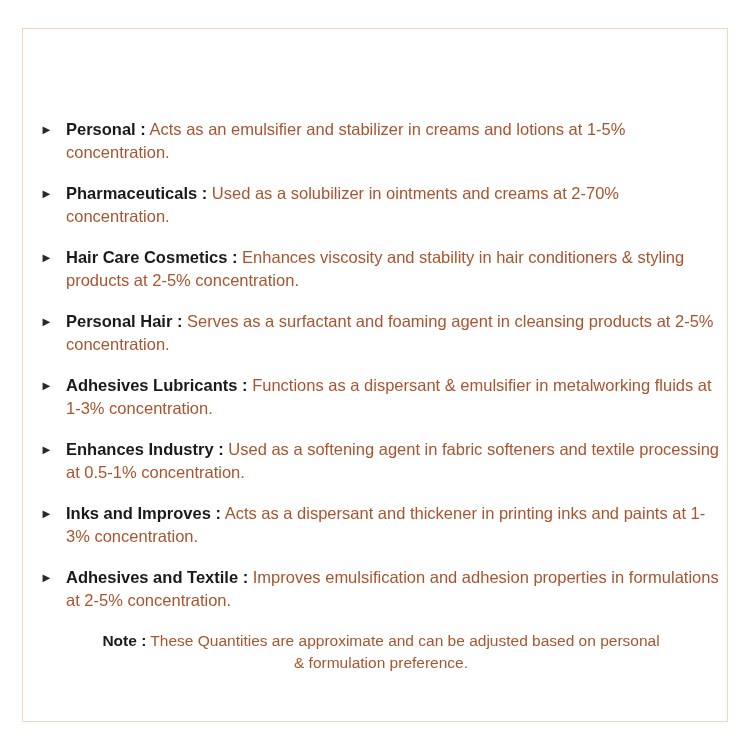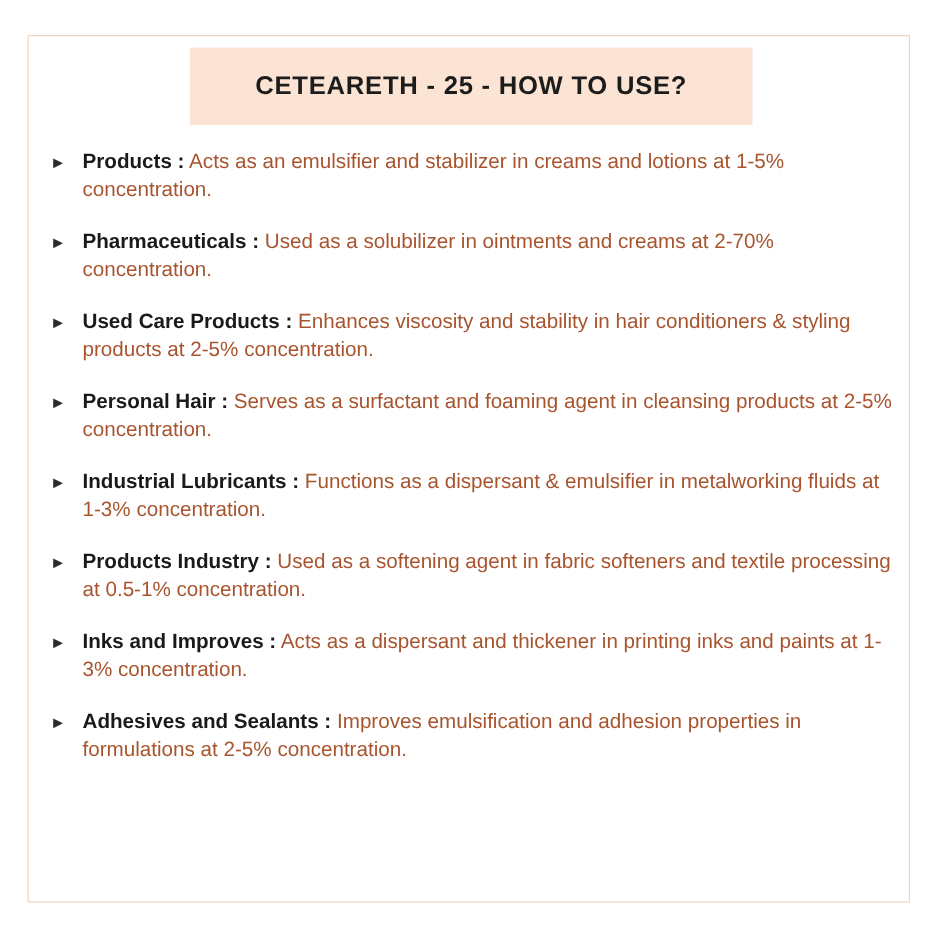--- a/index.html
+++ b/index.html
@@ -92,85 +92,86 @@
     font-weight: bold;
   }
 </style>
 </head>
 <body>
 
 <div class="page">
 
   <div class="frame"></div>
 
-  <div class="title-banner">
-    <span class="title-text">CETEARETH - 25 - HOW TO USE?</span>
-  </div>
 
   <div class="content">
 
     <div class="item">
       <span class="bullet">►</span>
       <span class="item-text">
-        <span class="item-label">Products :</span>
+        <span class="item-label">Personal :</span>
         <span>Acts as an emulsifier and stabilizer in creams and lotions at 1-5% concentration.</span>
       </span>
     </div>
 
     <div class="item">
       <span class="bullet">►</span>
       <span class="item-text">
         <span class="item-label">Pharmaceuticals :</span>
         <span>Used as a solubilizer in ointments and creams at 2-70% concentration.</span>
       </span>
     </div>
 
     <div class="item">
       <span class="bullet">►</span>
       <span class="item-text">
-        <span class="item-label">Used Care Products :</span>
+        <span class="item-label">Hair Care Cosmetics :</span>
         <span>Enhances viscosity and stability in hair conditioners &amp; styling products at 2-5% concentration.</span>
       </span>
     </div>
 
     <div class="item">
       <span class="bullet">►</span>
       <span class="item-text">
         <span class="item-label">Personal Hair :</span>
         <span>Serves as a surfactant and foaming agent in cleansing products at 2-5% concentration.</span>
       </span>
     </div>
 
     <div class="item">
       <span class="bullet">►</span>
       <span class="item-text">
-        <span class="item-label">Industrial Lubricants :</span>
+        <span class="item-label">Adhesives Lubricants :</span>
         <span>Functions as a dispersant &amp; emulsifier in metalworking fluids at 1-3% concentration.</span>
       </span>
     </div>
 
     <div class="item">
       <span class="bullet">►</span>
       <span class="item-text">
-        <span class="item-label">Products Industry :</span>
+        <span class="item-label">Enhances Industry :</span>
         <span>Used as a softening agent in fabric softeners and textile processing at 0.5-1% concentration.</span>
       </span>
     </div>
 
     <div class="item">
       <span class="bullet">►</span>
       <span class="item-text">
         <span class="item-label">Inks and Improves :</span>
         <span>Acts as a dispersant and thickener in printing inks and paints at 1-3% concentration.</span>
       </span>
     </div>
 
     <div class="item">
       <span class="bullet">►</span>
       <span class="item-text">
-        <span class="item-label">Adhesives and Sealants :</span>
+        <span class="item-label">Adhesives and Textile :</span>
         <span>Improves emulsification and adhesion properties in formulations at 2-5% concentration.</span>
       </span>
     </div>
 
+    <div class="note">
+      <span class="note-label">Note :</span>
+      <span>These Quantities are approximate and can be adjusted based on personal &amp; formulation preference.</span>
+    </div>
 
   </div>
 </div>
 
 </body></html>

